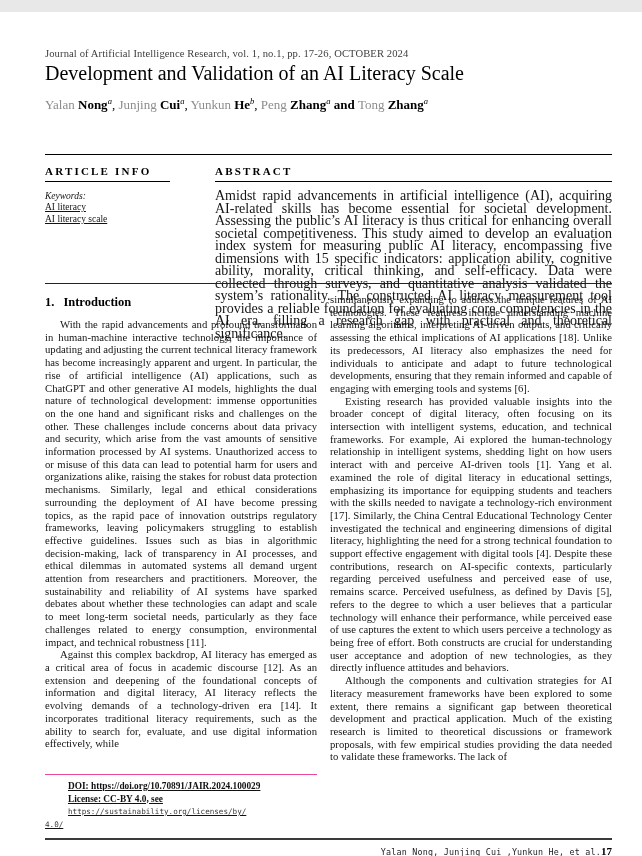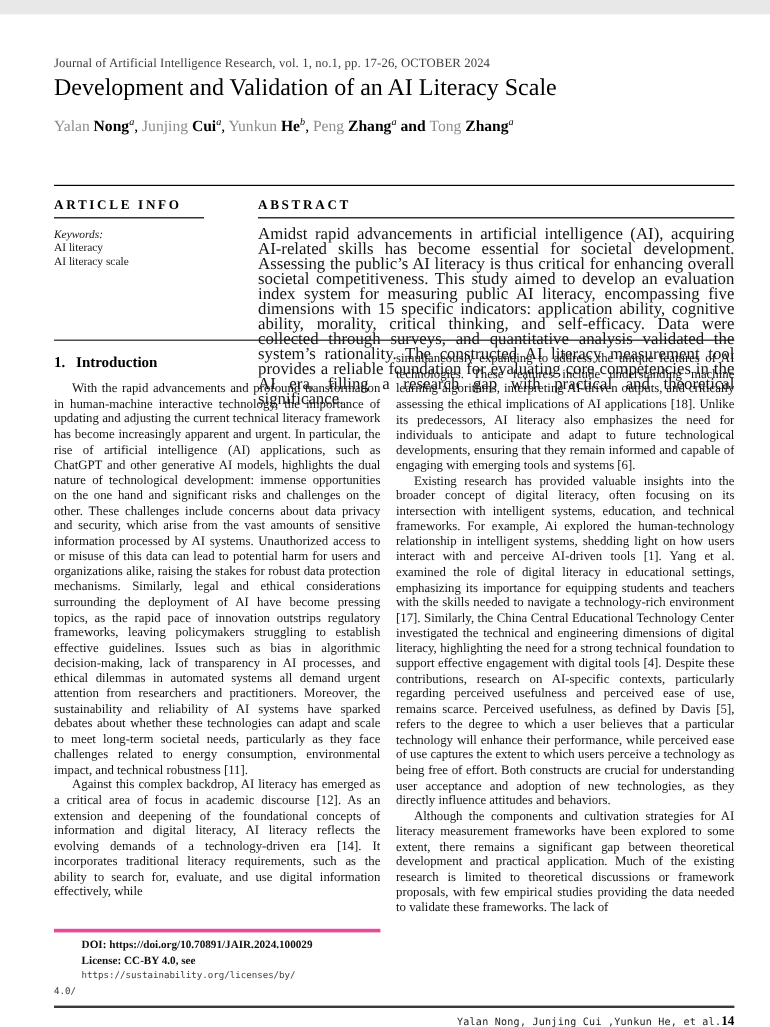--- a/index.html
+++ b/index.html
@@ -24,29 +24,29 @@
   .affiliations{top:112px;left:45px;width:567px;font-size:9px;font-weight:bold;font-style:italic;line-height:13px;color:#111;}
   .affiliations sup{font-size:7px;}
   .rule{border-top:1.5px solid #000;height:0;}
   .rule-top{top:142px;left:45px;width:567px;}
   .rule-mid{top:271px;left:45px;width:567px;border-top:1px solid #222;}
   .info-col{top:153px;left:45px;width:125px;}
   .abs-col{top:153px;left:215px;width:397px;}
   .block-heading{font-size:11px;font-weight:bold;letter-spacing:2.2px;color:#000;}
   .heading-underline{border-bottom:1.2px solid #000;margin-top:4px;}
   .keywords-label{font-style:italic;font-size:9.5px;margin-top:9px;}
-  .keyword-item{font-size:9.5px;line-height:12px;}
+  .keyword-item{font-size:9.5px;line-height:12px;text-decoration:underline;}
   .abstract-text{margin-top:8px;font-size:14px;line-height:12.5px;text-align:justify;color:#151515;}
   .col-left{top:281px;left:45px;width:272px;height:480px;overflow:hidden;}
   .col-right{top:281px;left:330px;width:282px;height:520px;overflow:hidden;}
   .section-heading{font-size:12.5px;font-weight:bold;margin:2px 0 8px 0;color:#000;}
   .section-heading .num{margin-right:9px;}
   .para{font-size:10.7px;line-height:12.7px;text-align:justify;text-indent:15px;margin:0;color:#141414;}
   .para.no-indent{text-indent:0;}
-  .footnote{top:762px;left:45px;width:272px;border-top:3px solid #ec4899;padding-top:5px;font-size:9.3px;font-weight:bold;line-height:12.5px;color:#111;}
+  .footnote{top:762px;left:45px;width:272px;border-top:1px solid #ec4899;padding-top:5px;font-size:9.3px;font-weight:bold;line-height:12.5px;color:#111;text-decoration:underline;}
   .footnote .fl{padding-left:23px;}
   .footnote .mono{font-family:"DejaVu Sans Mono", monospace;font-weight:normal;font-size:7.6px;color:#3b3b3b;}
   .footnote .wrapline{padding-left:0;}
   .footer-rule{top:826px;left:45px;width:567px;border-top:2px solid #3a3a3a;}
   .footer-row{top:833px;left:45px;width:567px;display:flex;justify-content:flex-end;align-items:baseline;}
   .footer-authors{font-family:"DejaVu Sans Mono", monospace;font-size:8.4px;color:#1c1c1c;letter-spacing:.2px;}
   .page-number{font-size:11px;font-weight:bold;color:#000;}
 </style>
 </head>
 <body>
@@ -95,16 +95,16 @@
   <div class="abs footnote">
     <div class="fl">DOI: https://doi.org/10.70891/JAIR.2024.100029</div>
     <div class="fl"><span>License: CC-BY 4.0, see </span><span class="mono">https://sustainability.org/licenses/by/</span></div>
     <div class="wrapline mono">4.0/</div>
   </div>
 
   <div class="abs footer-rule"></div>
 
   <div class="abs footer-row">
     <span class="footer-authors">Yalan Nong, Junjing Cui ,Yunkun He, et al.</span>
-    <span class="page-number">14</span>
+    <span class="page-number">17</span>
   </div>
 
 </div>
 
 </body></html>

